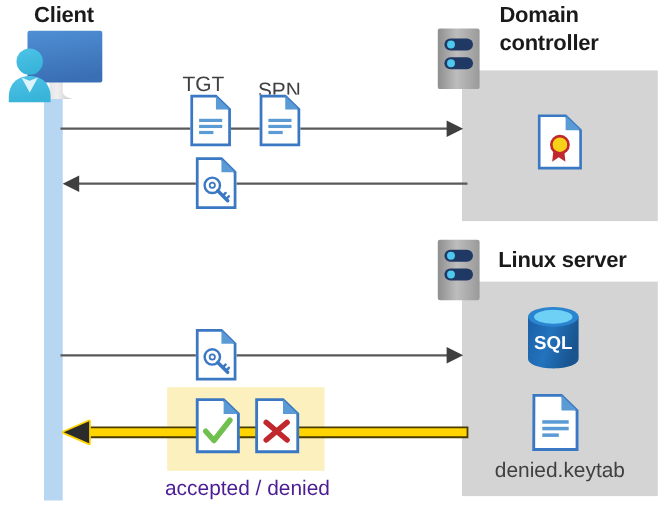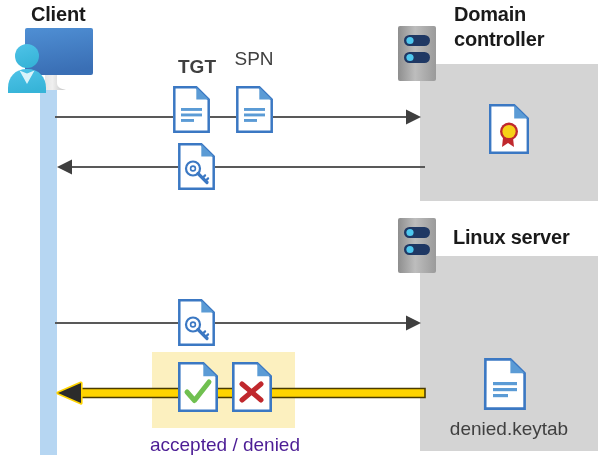--- a/index.html
+++ b/index.html
@@ -125,42 +125,57 @@
       <rect x="0" y="0" width="38" height="55" rx="2" fill="url(#rackGradB)"></rect>
       <rect x="6" y="9" width="26" height="11" rx="5.5" fill="#1f3864"></rect>
       <circle cx="12" cy="14.5" r="3.6" fill="#4ec8ef"></circle>
       <rect x="6" y="26" width="26" height="11" rx="5.5" fill="#1f3864"></rect>
       <circle cx="12" cy="31.5" r="3.6" fill="#4ec8ef"></circle>
     </svg>
   </div>
 
   <div class="abs title-bold" style="left:453px; top:226px; width:160px;">Linux server</div>
 
+  <div class="abs" style="left:477px; top:278px; width:52px; height:58px;">
+    <svg width="52" height="58" viewBox="0 0 52 58">
+      <defs>
+        <linearGradient id="sqlBody" x1="0" y1="0" x2="1" y2="0.3">
+          <stop offset="0%" stop-color="#1c5fa8"></stop>
+          <stop offset="50%" stop-color="#2273bd"></stop>
+          <stop offset="100%" stop-color="#19548f"></stop>
+        </linearGradient>
+      </defs>
+      <path d="M3 10 v38 c0 5.5 10.3 9 23 9 s23 -3.5 23 -9 v-38 z" fill="url(#sqlBody)"></path>
+      <ellipse cx="26" cy="10" rx="23" ry="9" fill="#2a84cf"></ellipse>
+      <ellipse cx="26" cy="10" rx="17.5" ry="6.3" fill="#6ed0f5"></ellipse>
+      <text x="26" y="39" text-anchor="middle" font-family="Liberation Sans, sans-serif" font-size="17" font-weight="bold" fill="#ffffff">SQL</text>
+    </svg>
+  </div>
 
   <div class="abs" style="left:484px; top:358px; width:42px; height:52px;">
     <svg width="42" height="52" viewBox="0 0 42 52">
       <path d="M1.4 1.4 h25 l14.2 13.8 v35.4 h-39.4 z" fill="#ffffff" stroke="#3b78c3" stroke-width="2.6"></path>
       <path d="M26.4 1.4 v13.8 h14.2 z" fill="#5b9bd5"></path>
       <rect x="9" y="24" width="24" height="3.2" fill="#5b9bd5"></rect>
       <rect x="9" y="30" width="24" height="3.2" fill="#5b9bd5"></rect>
       <rect x="9" y="36" width="15" height="3.2" fill="#5b9bd5"></rect>
     </svg>
   </div>
 
   <div class="abs label-plain" style="left:420px; top:418px; width:178px; text-align:center;">denied.keytab</div>
 
   <div class="abs" style="left:55px; top:106px; width:370px; height:22px;">
     <svg width="370" height="22" viewBox="0 0 370 22">
       <line x1="0" y1="11" x2="352" y2="11" stroke="#595959" stroke-width="2"></line>
       <path d="M351 3.5 L366 11 L351 18.5 z" fill="#3f3f3f"></path>
     </svg>
   </div>
 
-  <div class="abs label-plain" style="left:166px; top:56px; width:50px; text-align:right;font-weight:bold;">TGT</div>
-  <div class="abs label-plain" style="left:226px; top:48px; width:56px; text-align:center;">SPN</div>
+  <div class="abs label-plain" style="left:166px; top:67px; width:50px; text-align:left;">TGT</div>
+  <div class="abs label-plain" style="left:226px; top:72px; width:56px; text-align:center;">SPN</div>
 
   <div class="abs" style="left:173px; top:86px; width:37px; height:47px;">
     <svg width="37" height="47" viewBox="0 0 37 47">
       <rect x="0" y="0" width="37" height="47" fill="#ffffff"></rect>
       <path d="M1.3 1.3 h22 l12.4 12.2 v32.2 h-34.4 z" fill="#ffffff" stroke="#3b78c3" stroke-width="2.5"></path>
       <path d="M23.3 1.3 v12.2 h12.4 z" fill="#5b9bd5"></path>
       <rect x="8" y="22" width="21" height="2.9" fill="#5b9bd5"></rect>
       <rect x="8" y="27.5" width="21" height="2.9" fill="#5b9bd5"></rect>
       <rect x="8" y="33" width="13" height="2.9" fill="#5b9bd5"></rect>
     </svg>

